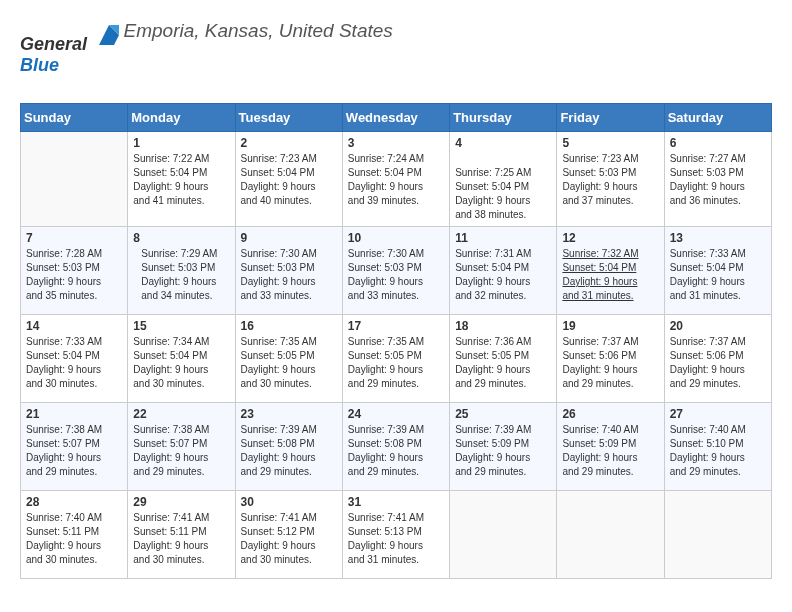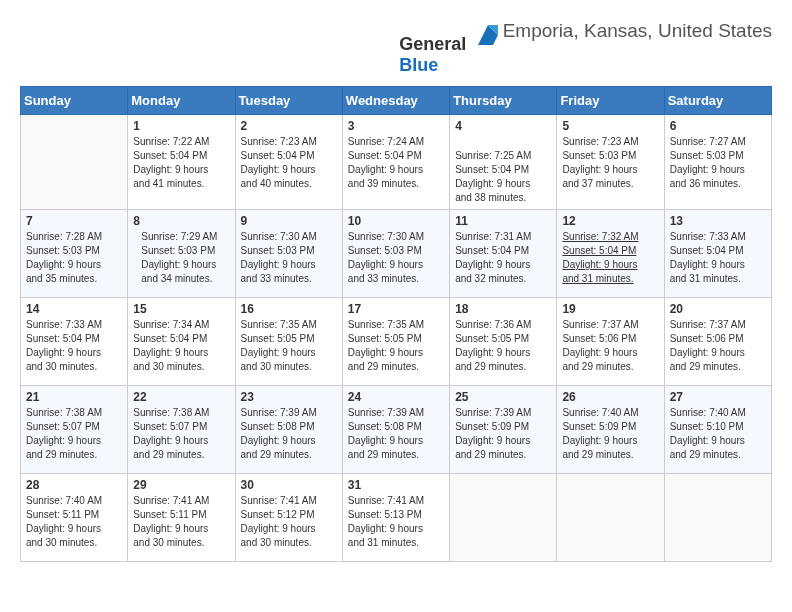--- a/index.html
+++ b/index.html
@@ -5,23 +5,24 @@
     * { box-sizing: border-box; margin: 0; padding: 0; }
     body {
       font-family: Arial, sans-serif;
       background: #fff;
       width: 792px;
       min-height: 612px;
       padding: 20px;
     }
     .header-area {
       display: flex;
-      justify-content: flex-end;
+      justify-content: flex-start;
       align-items: flex-start;
-      margin-bottom: 10px;
+      margin-bottom: 27px;
+      font-style: italic;
     }
     .logo {
       display: flex;
       align-items: center;
     }
     .logo-text-general {
       font-size: 18px;
       font-weight: bold;
       color: #333;
     }

